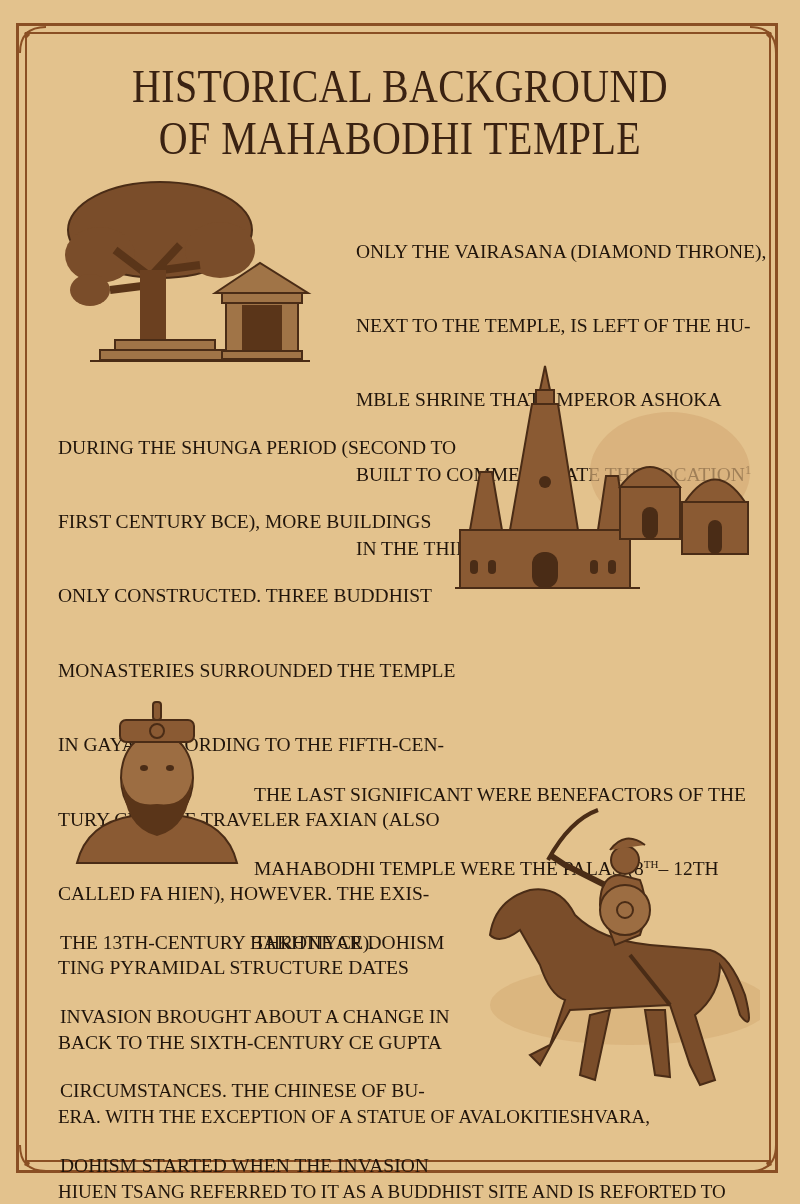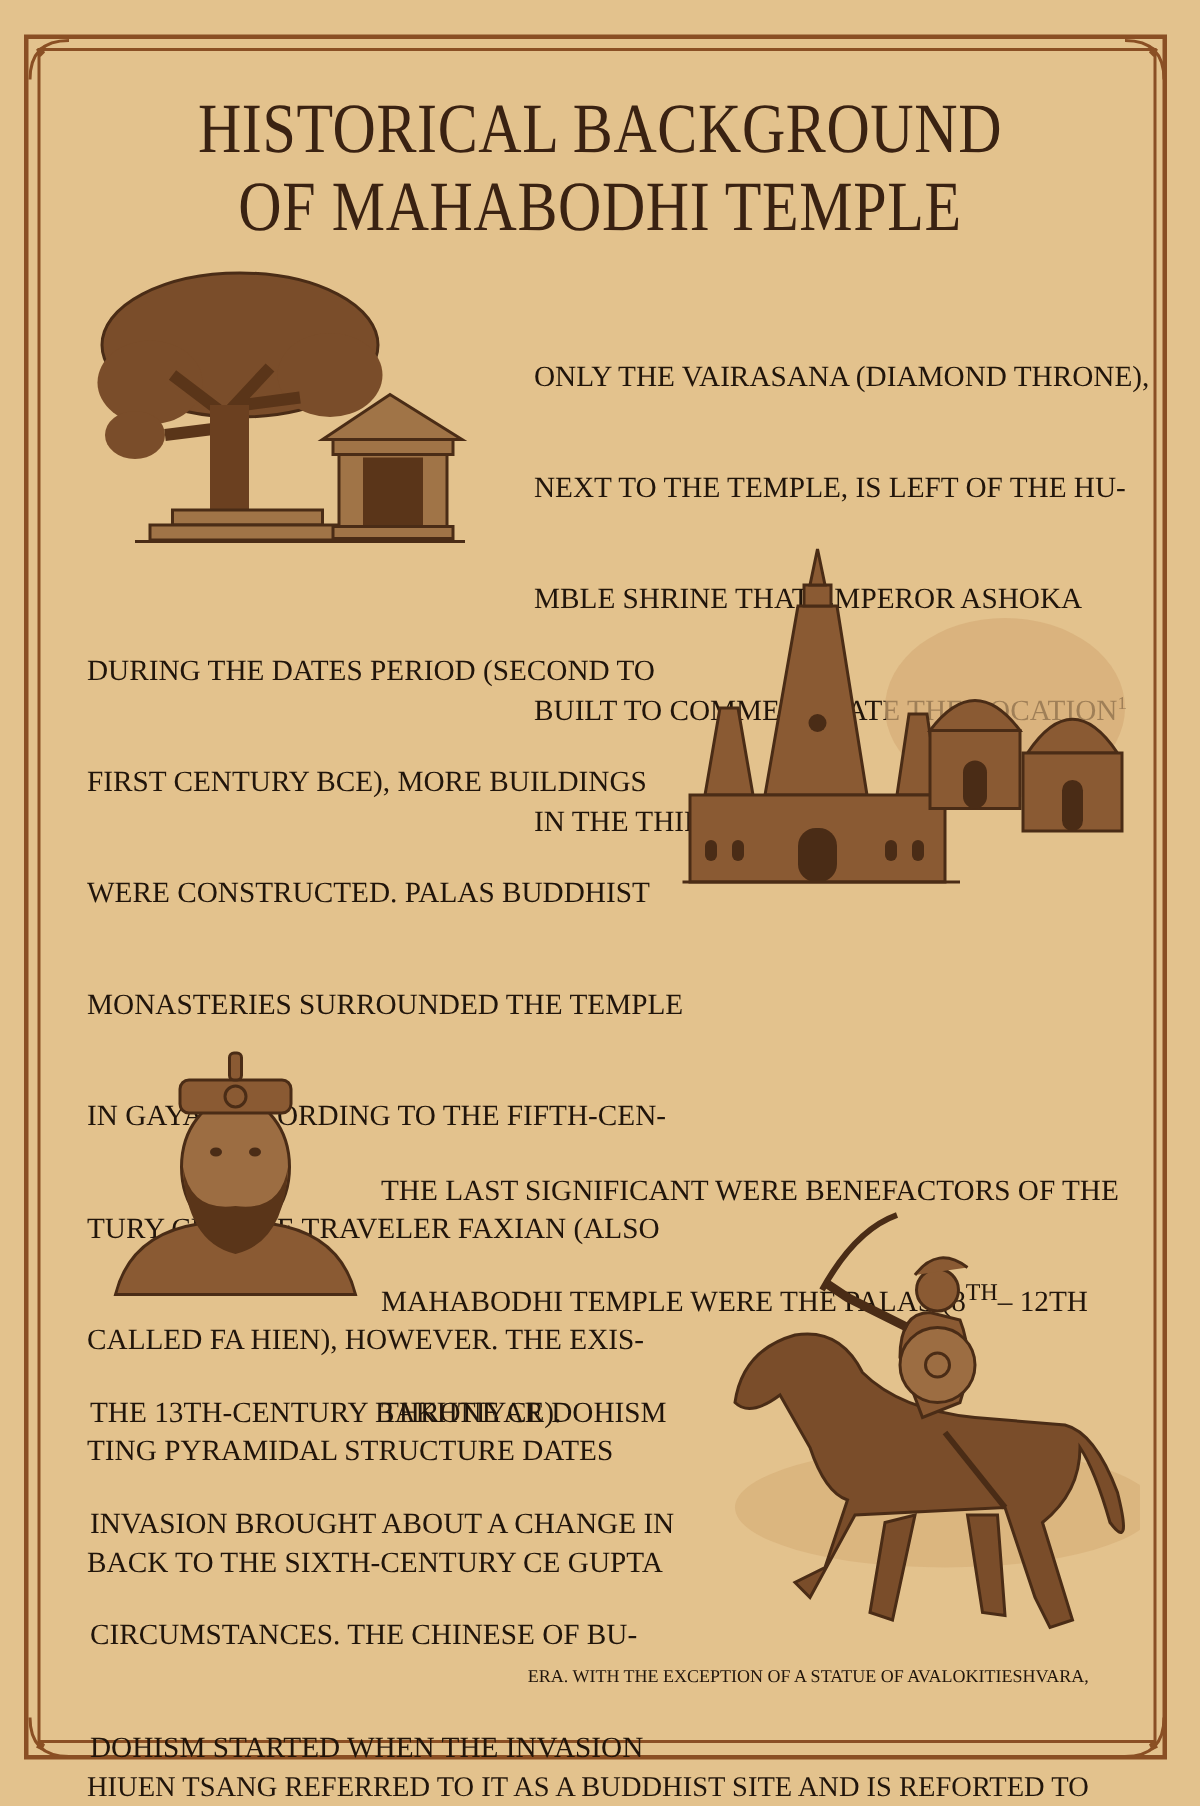--- a/index.html
+++ b/index.html
@@ -108,50 +108,50 @@
     <rect x="170" y="125" width="60" height="52" fill="#8a5a33" stroke="#4a2c16" stroke-width="2"></rect>
     <rect x="192" y="145" width="16" height="32" rx="8" fill="#4a2c16"></rect>
     <path d="M235 140 Q265 95 295 140 Z" fill="#8a5a33" stroke="#4a2c16" stroke-width="2"></path>
     <rect x="232" y="140" width="66" height="52" fill="#8a5a33" stroke="#4a2c16" stroke-width="2"></rect>
     <rect x="258" y="158" width="14" height="34" rx="7" fill="#4a2c16"></rect>
     <line x1="5" y1="226" x2="190" y2="226" stroke="#4a2c16" stroke-width="2"></line>
   </svg>
 </div>
 
 <div class="para" style="left:58px;top:386px;">
-  <div>DURING THE DATES PERIOD (SECOND TO</div>
+  <div>DURING THE SHUNGA PERIOD (SECOND TO</div>
   <div>FIRST CENTURY BCE), MORE BUILDINGS</div>
-  <div>WERE CONSTRUCTED. PALAS BUDDHIST</div>
+  <div>ONLY CONSTRUCTED. THREE BUDDHIST</div>
   <div>MONASTERIES SURROUNDED THE TEMPLE</div>
   <div>IN GAYA, ACCORDING TO THE FIFTH-CEN-</div>
   <div>TURY CHINESE TRAVELER FAXIAN (ALSO</div>
   <div>CALLED FA HIEN), HOWEVER. THE EXIS-</div>
   <div>TING PYRAMIDAL STRUCTURE DATES</div>
   <div>BACK TO THE SIXTH-CENTURY CE GUPTA</div>
-  <div style="font-size:12px;text-align:right;">ERA. WITH THE EXCEPTION OF A STATUE OF AVALOKITIESHVARA,</div>
+  <div style="font-size:19px;">ERA. WITH THE EXCEPTION OF A STATUE OF AVALOKITIESHVARA,</div>
   <div style="font-size:19px;">HIUEN TSANG REFERRED TO IT AS A BUDDHIST SITE AND IS REFORTED TO</div>
   
 </div>
 
 <div class="illus" style="left:72px;top:698px;">
   <svg width="170" height="168" viewBox="0 0 170 168">
     <path d="M5 165 Q15 125 60 118 L110 118 Q155 125 165 165 Z" fill="#8a5a33" stroke="#4a2c16" stroke-width="2"></path>
     <ellipse cx="85" cy="80" rx="36" ry="46" fill="#9c6d42" stroke="#4a2c16" stroke-width="2"></ellipse>
     <path d="M50 80 Q52 130 85 138 Q118 130 120 80 Q115 110 85 106 Q55 110 50 80 Z" fill="#5a3519"></path>
     <rect x="48" y="22" width="74" height="22" rx="6" fill="#8a5a33" stroke="#4a2c16" stroke-width="2"></rect>
     <circle cx="85" cy="33" r="7" fill="none" stroke="#4a2c16" stroke-width="2"></circle>
     <rect x="81" y="4" width="8" height="18" rx="3" fill="#8a5a33" stroke="#4a2c16" stroke-width="2"></rect>
     <ellipse cx="72" cy="70" rx="4" ry="3" fill="#4a2c16"></ellipse>
     <ellipse cx="98" cy="70" rx="4" ry="3" fill="#4a2c16"></ellipse>
   </svg>
 </div>
 
 <div class="para" style="left:254px;top:733px;">
   <div>THE LAST SIGNIFICANT WERE BENEFACTORS OF THE</div>
-  <div><span>MAHABODHI TEMPLE WERE THE PALAS (8</span><span style="font-size:16px;vertical-align:super;line-height:0;">TH</span><span>– 12TH</span></div>
+  <div><span>MAHABODHI TEMPLE WERE THE PALAS (8</span><span style="font-size:11px;vertical-align:super;line-height:0;">TH</span><span>– 12TH</span></div>
   <div>THRONE CE).</div>
 </div>
 
 <div class="illus" style="left:470px;top:805px;">
   <svg width="290" height="290" viewBox="0 0 290 290">
     <ellipse cx="160" cy="200" rx="140" ry="40" fill="#d5ad77" opacity="0.6"></ellipse>
     <path d="M60 85 Q25 95 20 130 Q30 140 50 125 L70 160 Q80 190 95 195 L80 240 L60 250 L70 260 L100 205 L200 200 L220 260 L230 280 L245 275 L225 210 Q250 190 250 160 Q260 175 270 210 Q285 230 275 190 Q260 150 240 145 L180 140 Q130 135 105 110 Q90 80 60 85 Z" fill="#7a4d2a" stroke="#4a2c16" stroke-width="2"></path>
     <path d="M120 210 L110 270 L125 275 L140 205 Z" fill="#7a4d2a" stroke="#4a2c16" stroke-width="2"></path>
     <path d="M175 205 L185 270 L200 272 L195 205 Z" fill="#7a4d2a" stroke="#4a2c16" stroke-width="2"></path>
     <path d="M130 100 Q130 70 150 70 L170 75 Q180 100 170 130 L145 140 Z" fill="#8a5a33" stroke="#4a2c16" stroke-width="2"></path>

